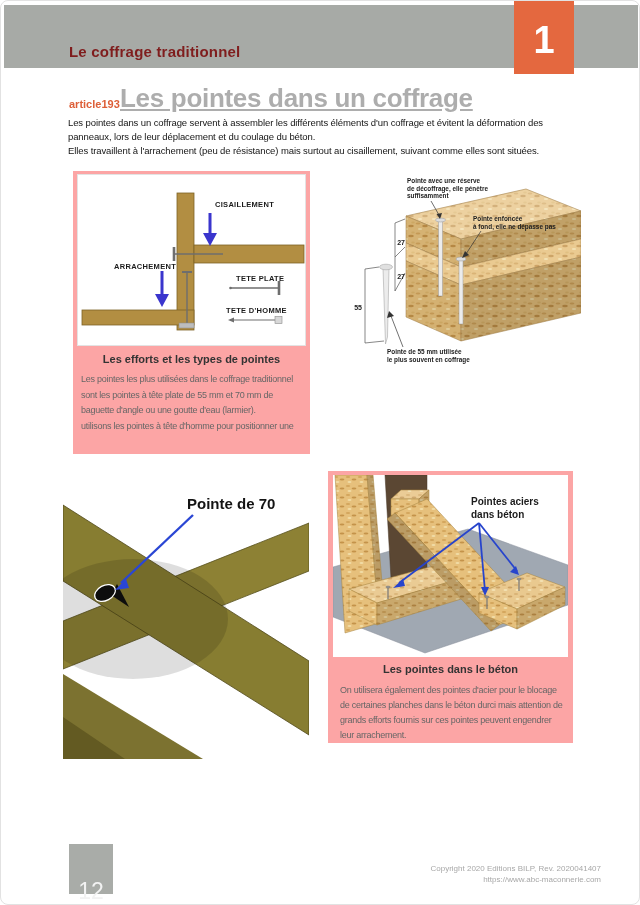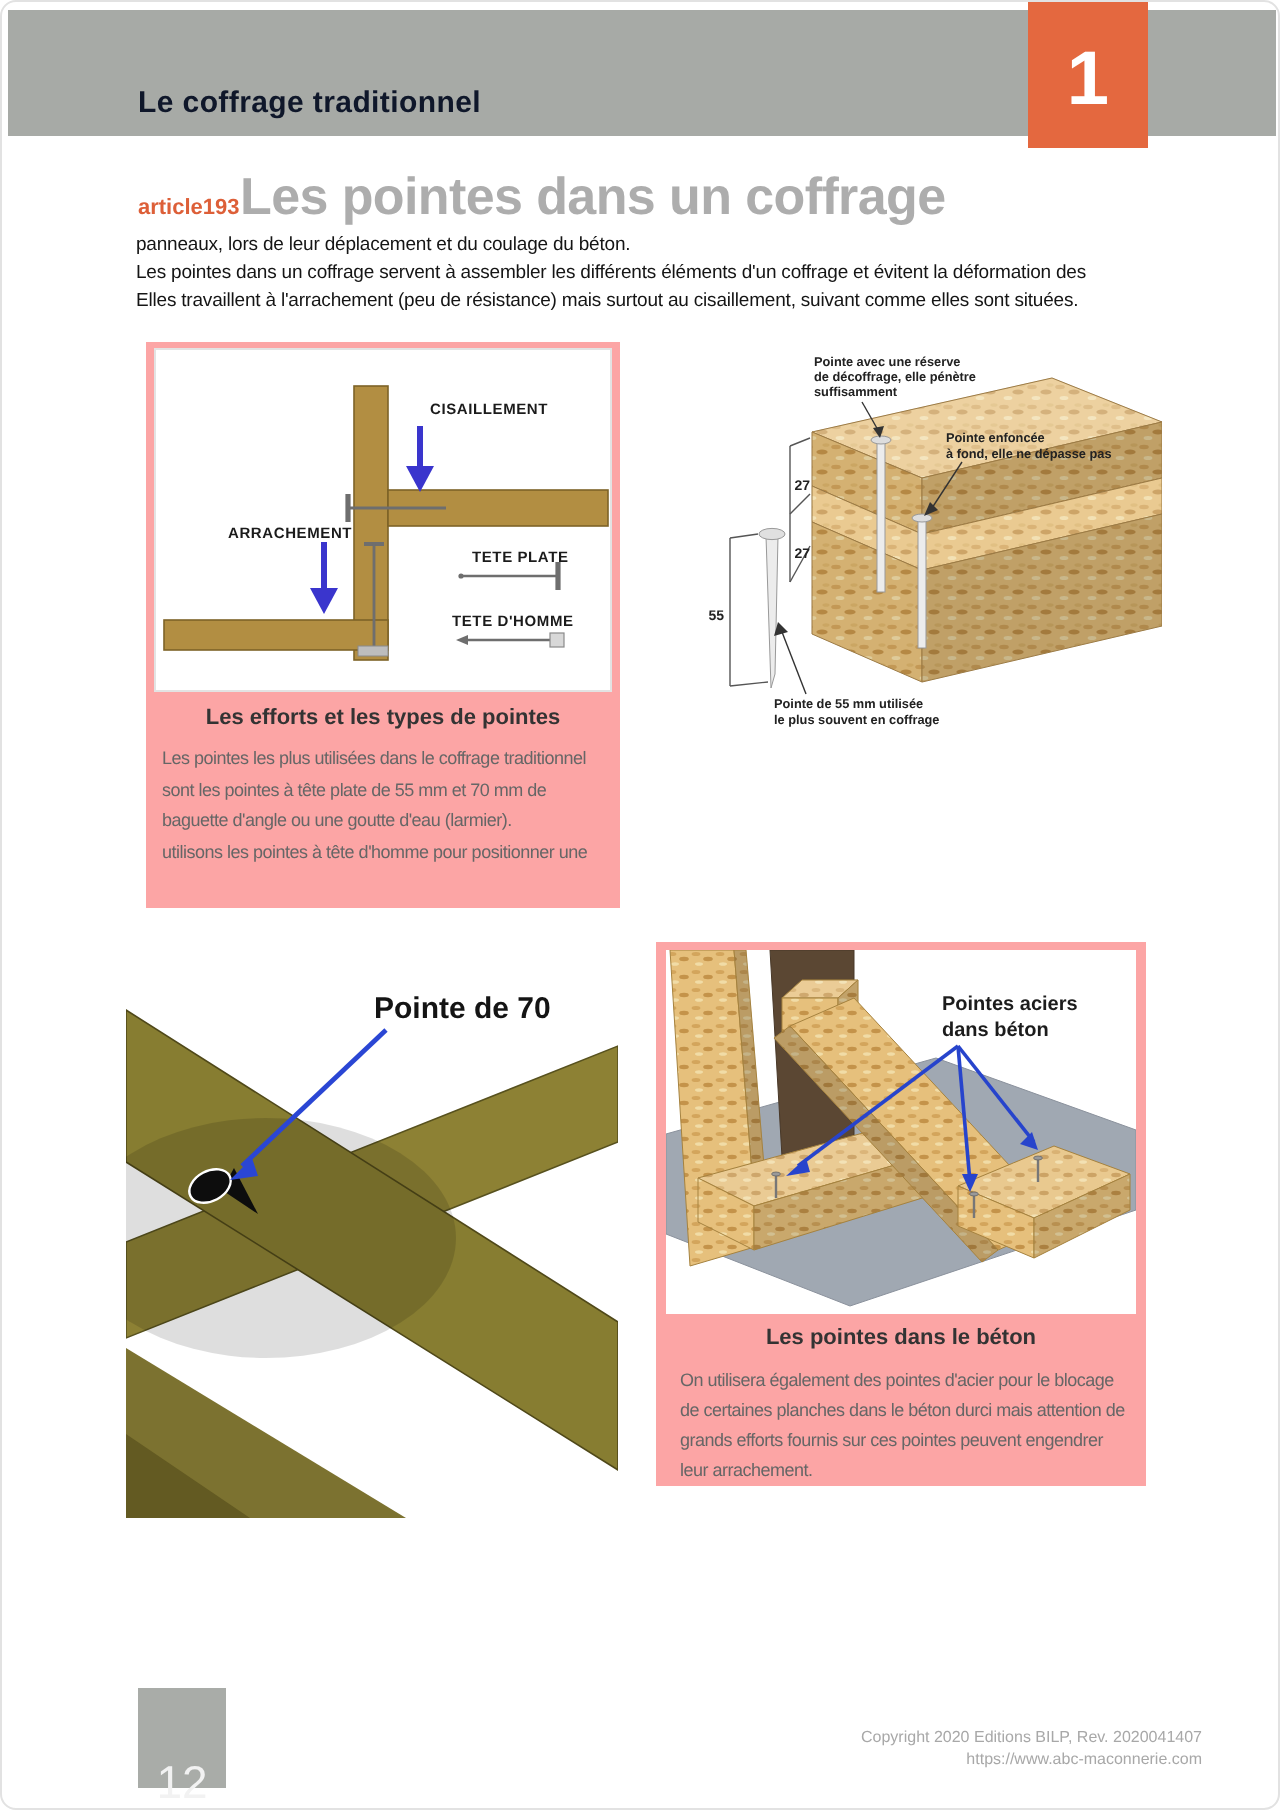--- a/index.html
+++ b/index.html
@@ -3,27 +3,27 @@
 <meta charset="utf-8">
 <style>
   html,body{margin:0;padding:0;background:#ffffff;}
   .page{
     position:relative;width:640px;height:905px;background:#ffffff;
     border:1px solid #e2e2e2;border-radius:8px;overflow:hidden;
     font-family:"Liberation Sans",sans-serif;box-sizing:border-box;
   }
   
   .header-bar{position:absolute;left:3px;top:4px;width:634px;height:63px;background:#a7aaa6;}
-  .header-title{position:absolute;left:65px;top:38px;color:#0f172a;font-size:15px;font-weight:bold;letter-spacing:.2px;}
+  .header-title{position:absolute;left:65px;top:38px;color:#7f1d1d;font-size:15px;font-weight:bold;letter-spacing:.2px;}
   .chapter-tab{position:absolute;left:513px;top:0;width:60px;height:73px;background:#e4683f;
     display:flex;align-items:center;justify-content:center;}
   .chapter-num{color:#ffffff;font-size:38px;font-weight:bold;padding-top:6px;}
   
   .article-label{position:absolute;left:68px;top:97px;color:#dd5f38;font-size:11px;font-weight:bold;}
-  .page-title{position:absolute;left:119px;top:82px;color:#adadad;font-size:26px;font-weight:bold;letter-spacing:-.3px;}
+  .page-title{position:absolute;left:119px;top:82px;color:#adadad;font-size:26px;font-weight:bold;letter-spacing:-.3px;text-decoration:underline;}
   
   .intro{position:absolute;left:67px;top:115px;font-size:9.5px;color:#151515;line-height:14px;letter-spacing:-.1px;white-space:nowrap;}
   
   .panel{position:absolute;background:#fca5a5;}
   .panel1{left:72px;top:170px;width:237px;height:283px;}
   .panel1 .imgbox{position:absolute;left:4px;top:3px;width:229px;height:172px;background:#ffffff;border:1px solid #e3e3e3;box-sizing:border-box;}
   .panel-caption{position:absolute;left:0;width:100%;text-align:center;font-size:11px;font-weight:bold;color:#333333;}
   .panel1 .panel-caption{top:182px;}
   .panel-body{position:absolute;font-size:9px;color:#666666;line-height:15.5px;letter-spacing:-.25px;white-space:nowrap;}
   .panel1 .panel-body{left:8px;top:201px;}
@@ -49,22 +49,22 @@
     <div class="header-title">Le coffrage traditionnel</div>
   </div>
   <div class="chapter-tab">
     <span class="chapter-num">1</span>
   </div>
 
   <div class="article-label">article193</div>
   <div class="page-title">Les pointes dans un coffrage</div>
 
   <div class="intro">
+    <div>Les pointes dans un coffrage servent à assembler les différents éléments d'un coffrage et évitent la déformation des</div>
     <div>panneaux, lors de leur déplacement et du coulage du béton.</div>
-    <div>Les pointes dans un coffrage servent à assembler les différents éléments d'un coffrage et évitent la déformation des</div>
     <div> Elles travaillent à l'arrachement (peu de résistance) mais surtout au cisaillement, suivant comme elles sont situées.</div>
   </div>
 
   <div class="panel panel1">
     <div class="imgbox">
       <svg width="227" height="170" viewBox="0 0 227 170">
 
         <rect x="99" y="18" width="17" height="137" fill="#b28e42" stroke="#7d6327" stroke-width="0.8"></rect>
         <rect x="116" y="70" width="110" height="18" fill="#b28e42" stroke="#7d6327" stroke-width="0.8"></rect>
         <rect x="4" y="135" width="112" height="15" fill="#b28e42" stroke="#7d6327" stroke-width="0.8"></rect>

